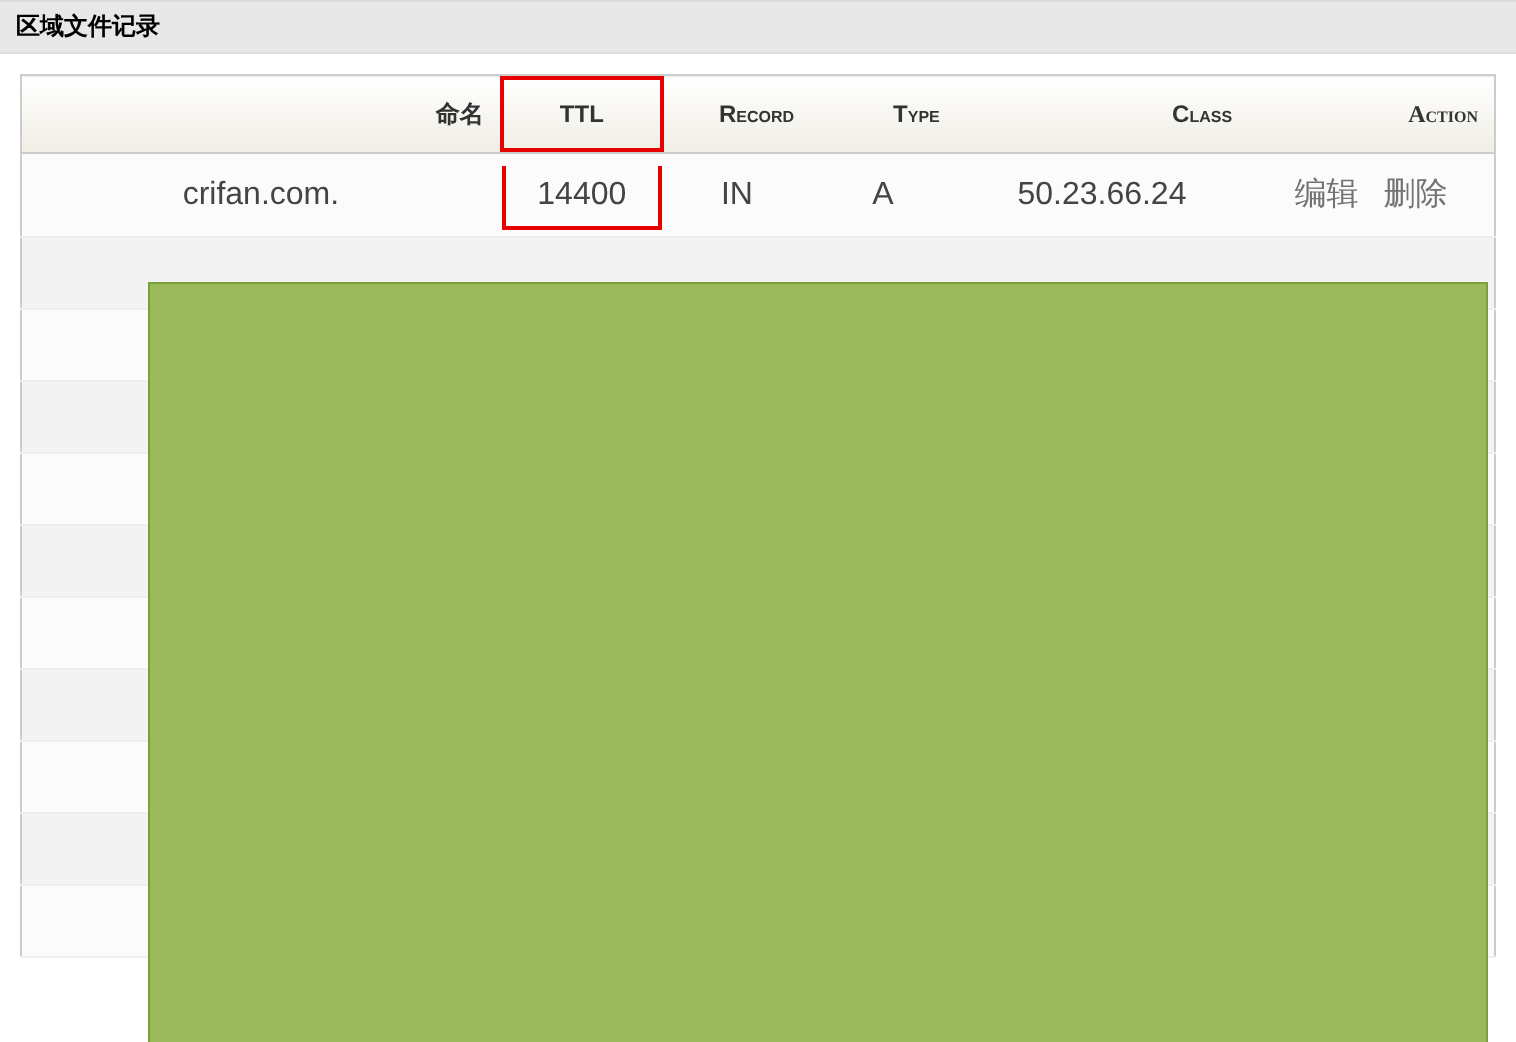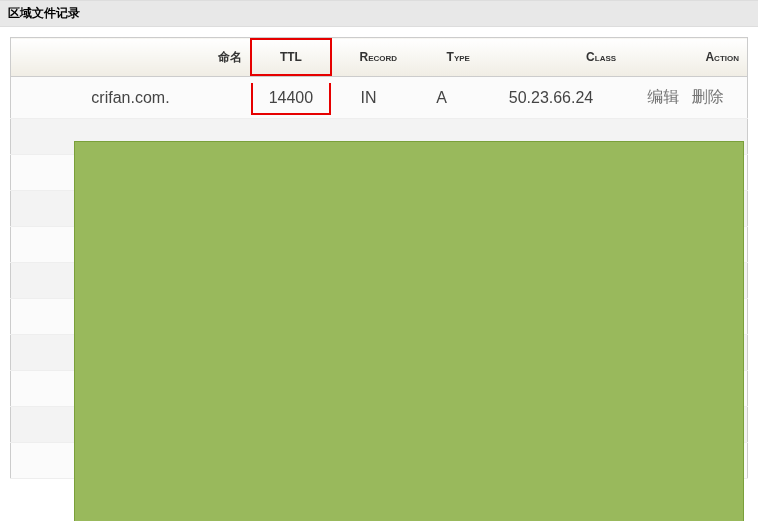--- a/index.html
+++ b/index.html
@@ -92,21 +92,21 @@
 
 <div class="table-wrapper">
   <table>
     <thead>
       <tr>
         <th style="width:33%;"><span>命名</span></th>
         <th style="width:10%;"><span class="highlight-box"><span>TTL</span></span></th>
         <th style="width:10%;"><span>Record</span></th>
         <th style="width:10%;"><span>Type</span></th>
         <th style="width:20%;"><span>Class</span></th>
-        <th style="width:17%;"><span>Action</span></th>
+        <th style="width:17%;font-family:Liberation Serif, serif;"><span>Action</span></th>
       </tr>
     </thead>
     <tbody>
       <tr>
         <td><span>crifan.com.</span></td>
         <td><span class="highlight-box"><span>14400</span></span></td>
         <td><span>IN</span></td>
         <td><span>A</span></td>
         <td><span>50.23.66.24</span></td>
         <td>

